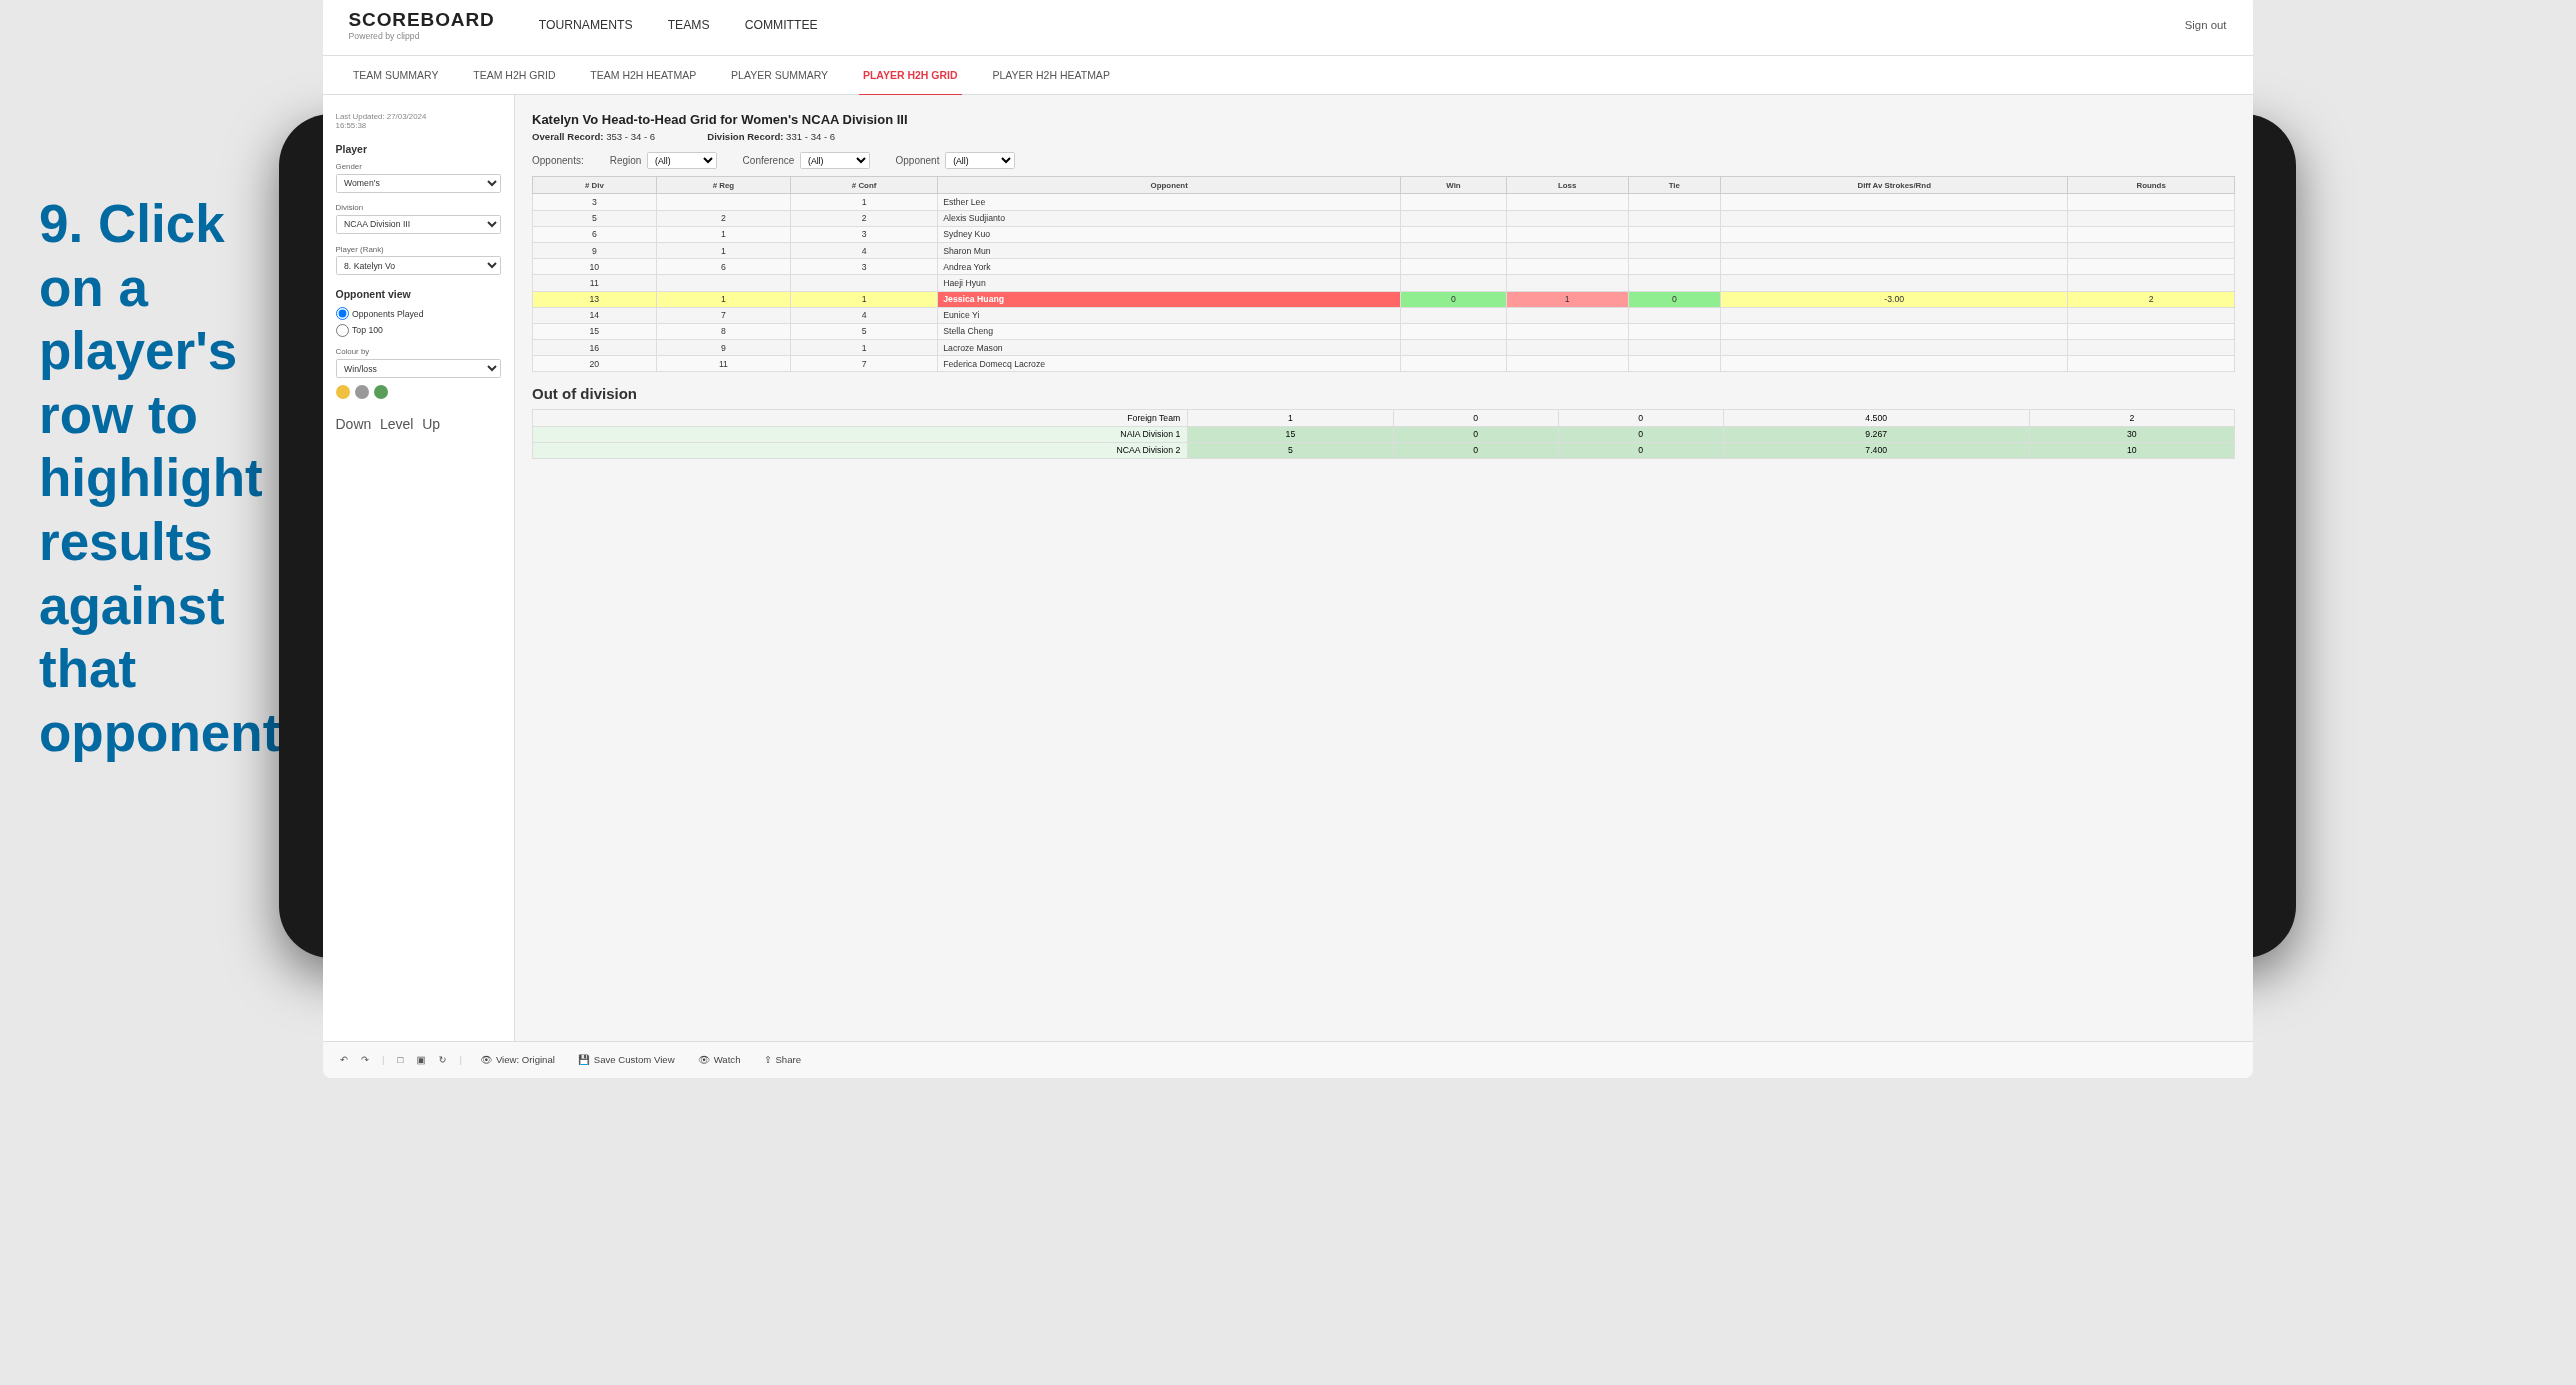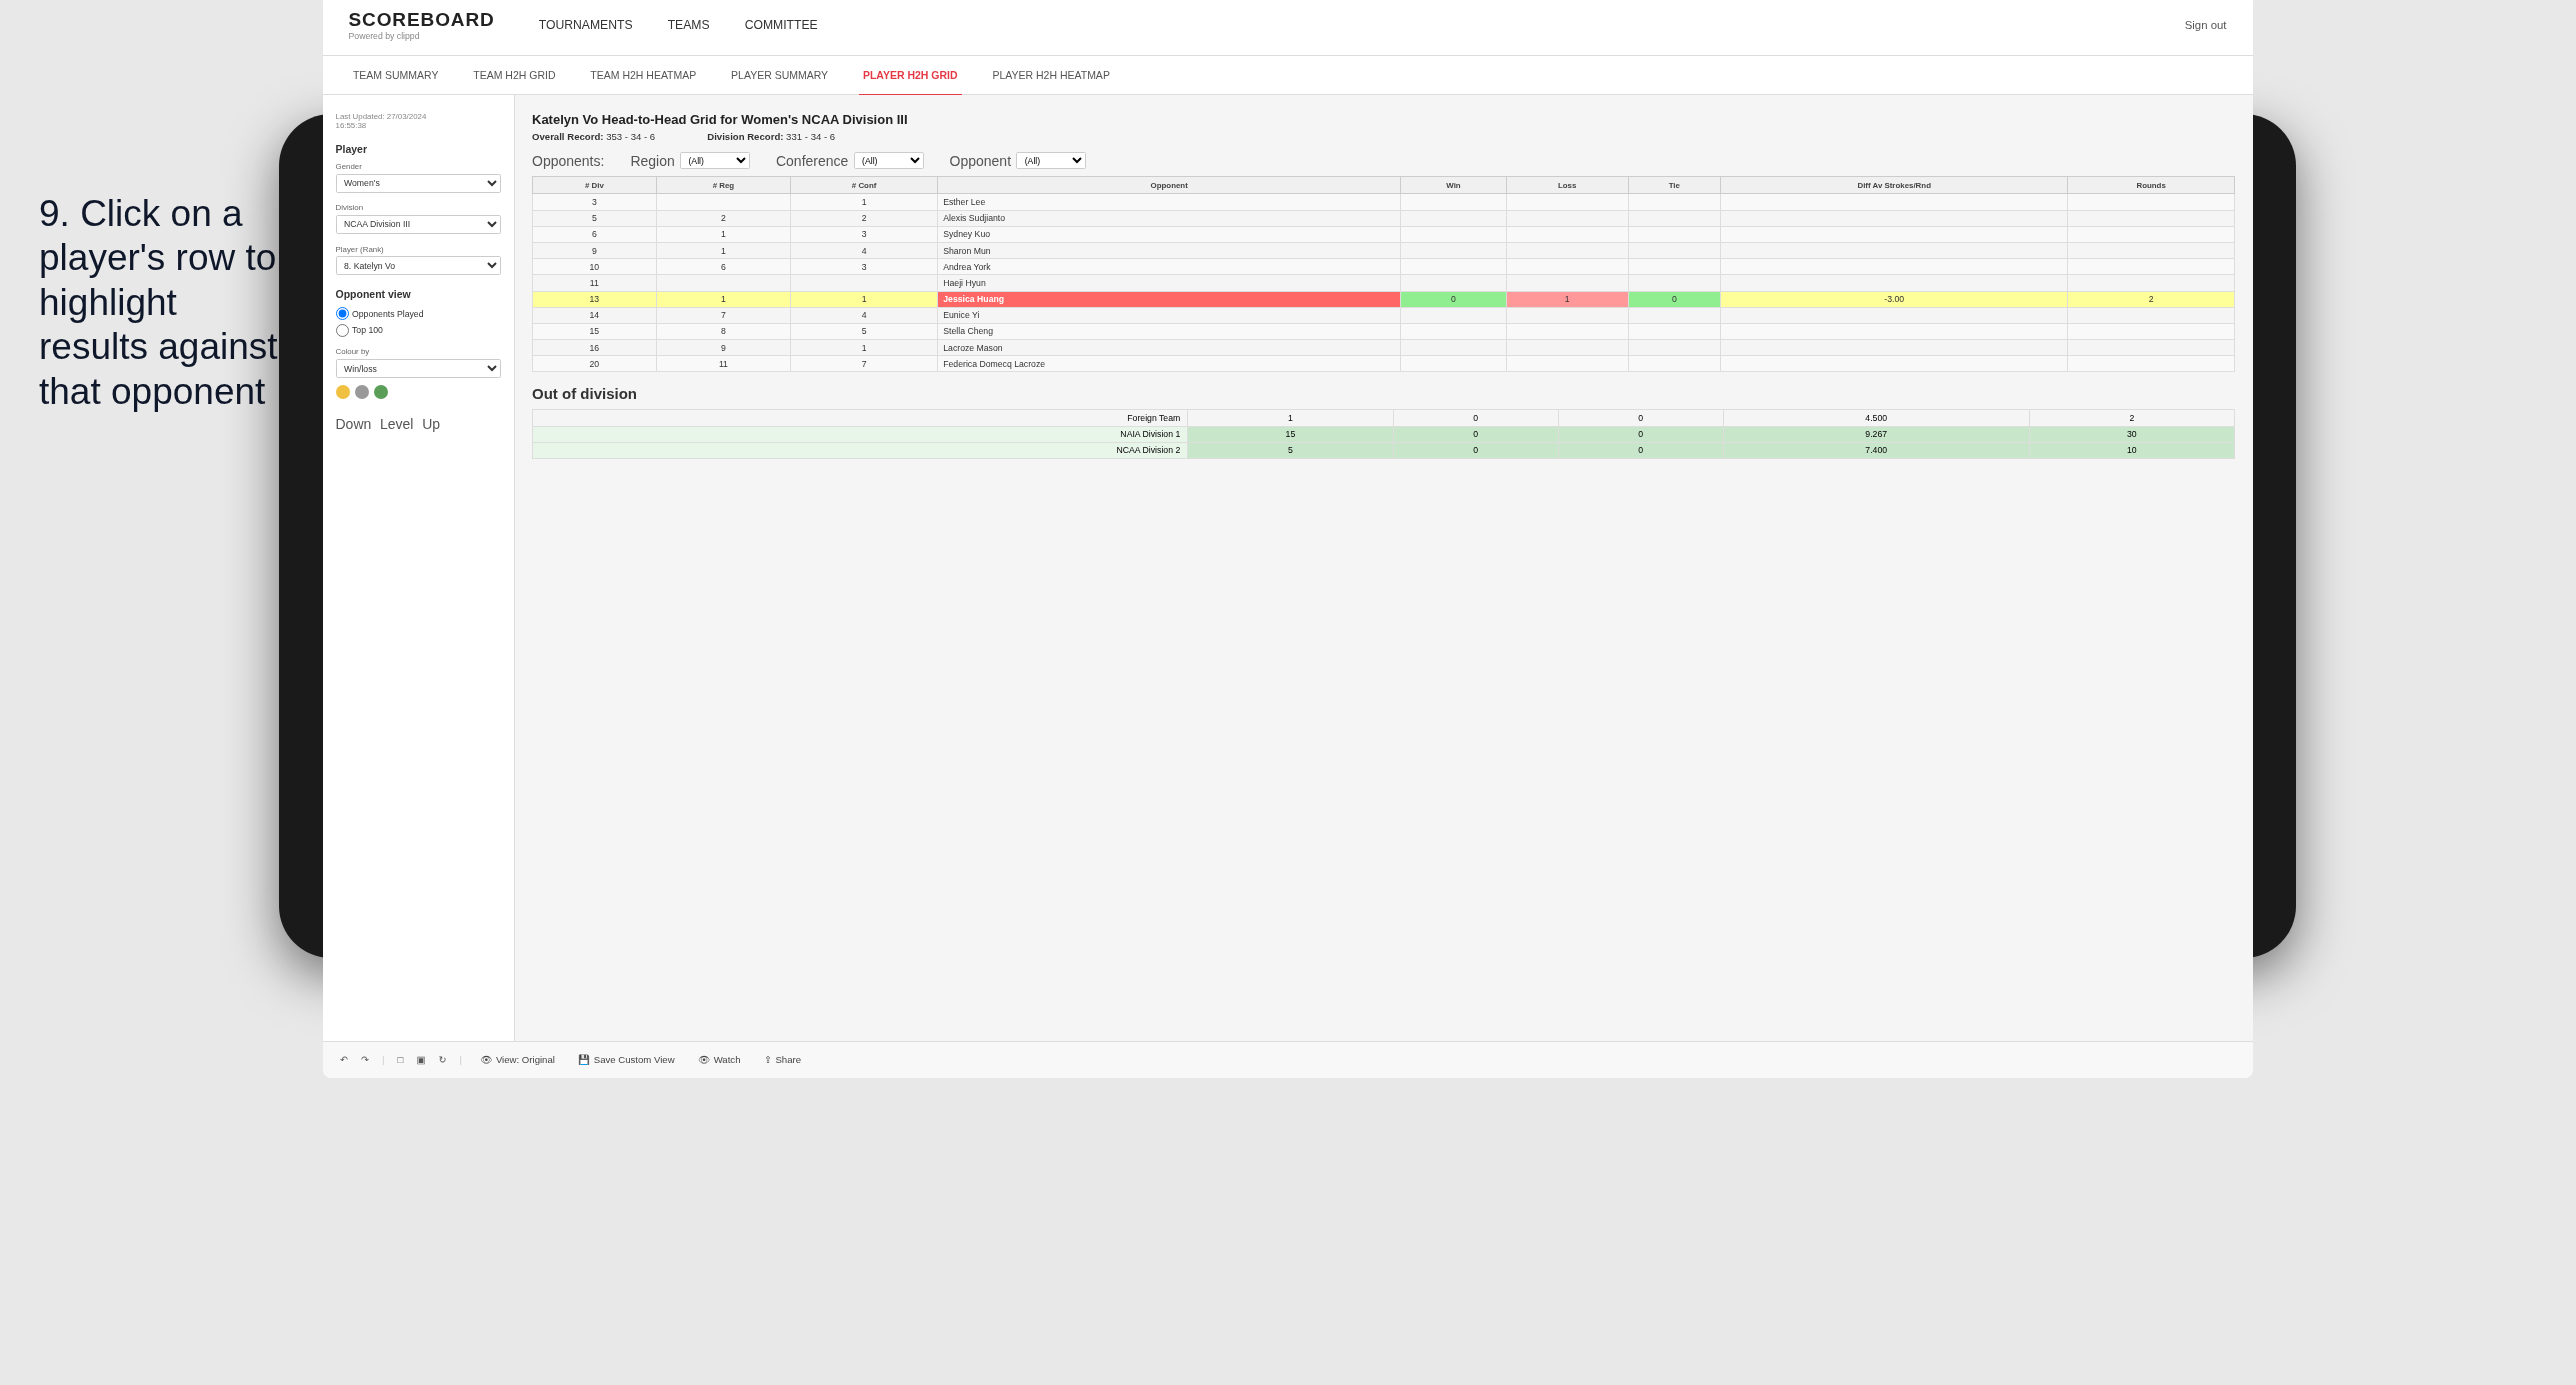--- a/index.html
+++ b/index.html
@@ -11,24 +11,24 @@
       position: relative;
       overflow: hidden;
     }
 
     
     .instruction-text {
       position: absolute;
       left: 39px;
       top: 192px;
       width: 245px;
-      font-size: 37px;
-      font-weight: 400;
+      font-size: 53px;
+      font-weight: 700;
       line-height: 1.2;
-      color: #0f172a;
+      color: #0369a1;
     }
 
     
     .tablet-frame {
       position: absolute;
       left: 279px;
       top: 114px;
       width: 2017px;
       height: 844px;
       background: #1a1a1a;
@@ -258,21 +258,21 @@
     }
 
     .filter-group {
       display: flex;
       align-items: center;
       gap: 5.2px;
     }
 
     .filter-label {
       color: #555;
-      font-size: 14px;
+      font-size: 10px;
     }
 
     .filter-select {
       font-size: 8.7px;
       padding: 1.7px 3.5px;
       border: 0.9px solid #ccc;
       border-radius: 1.7px;
       background: #fff;
       min-width: 70px;
     }

